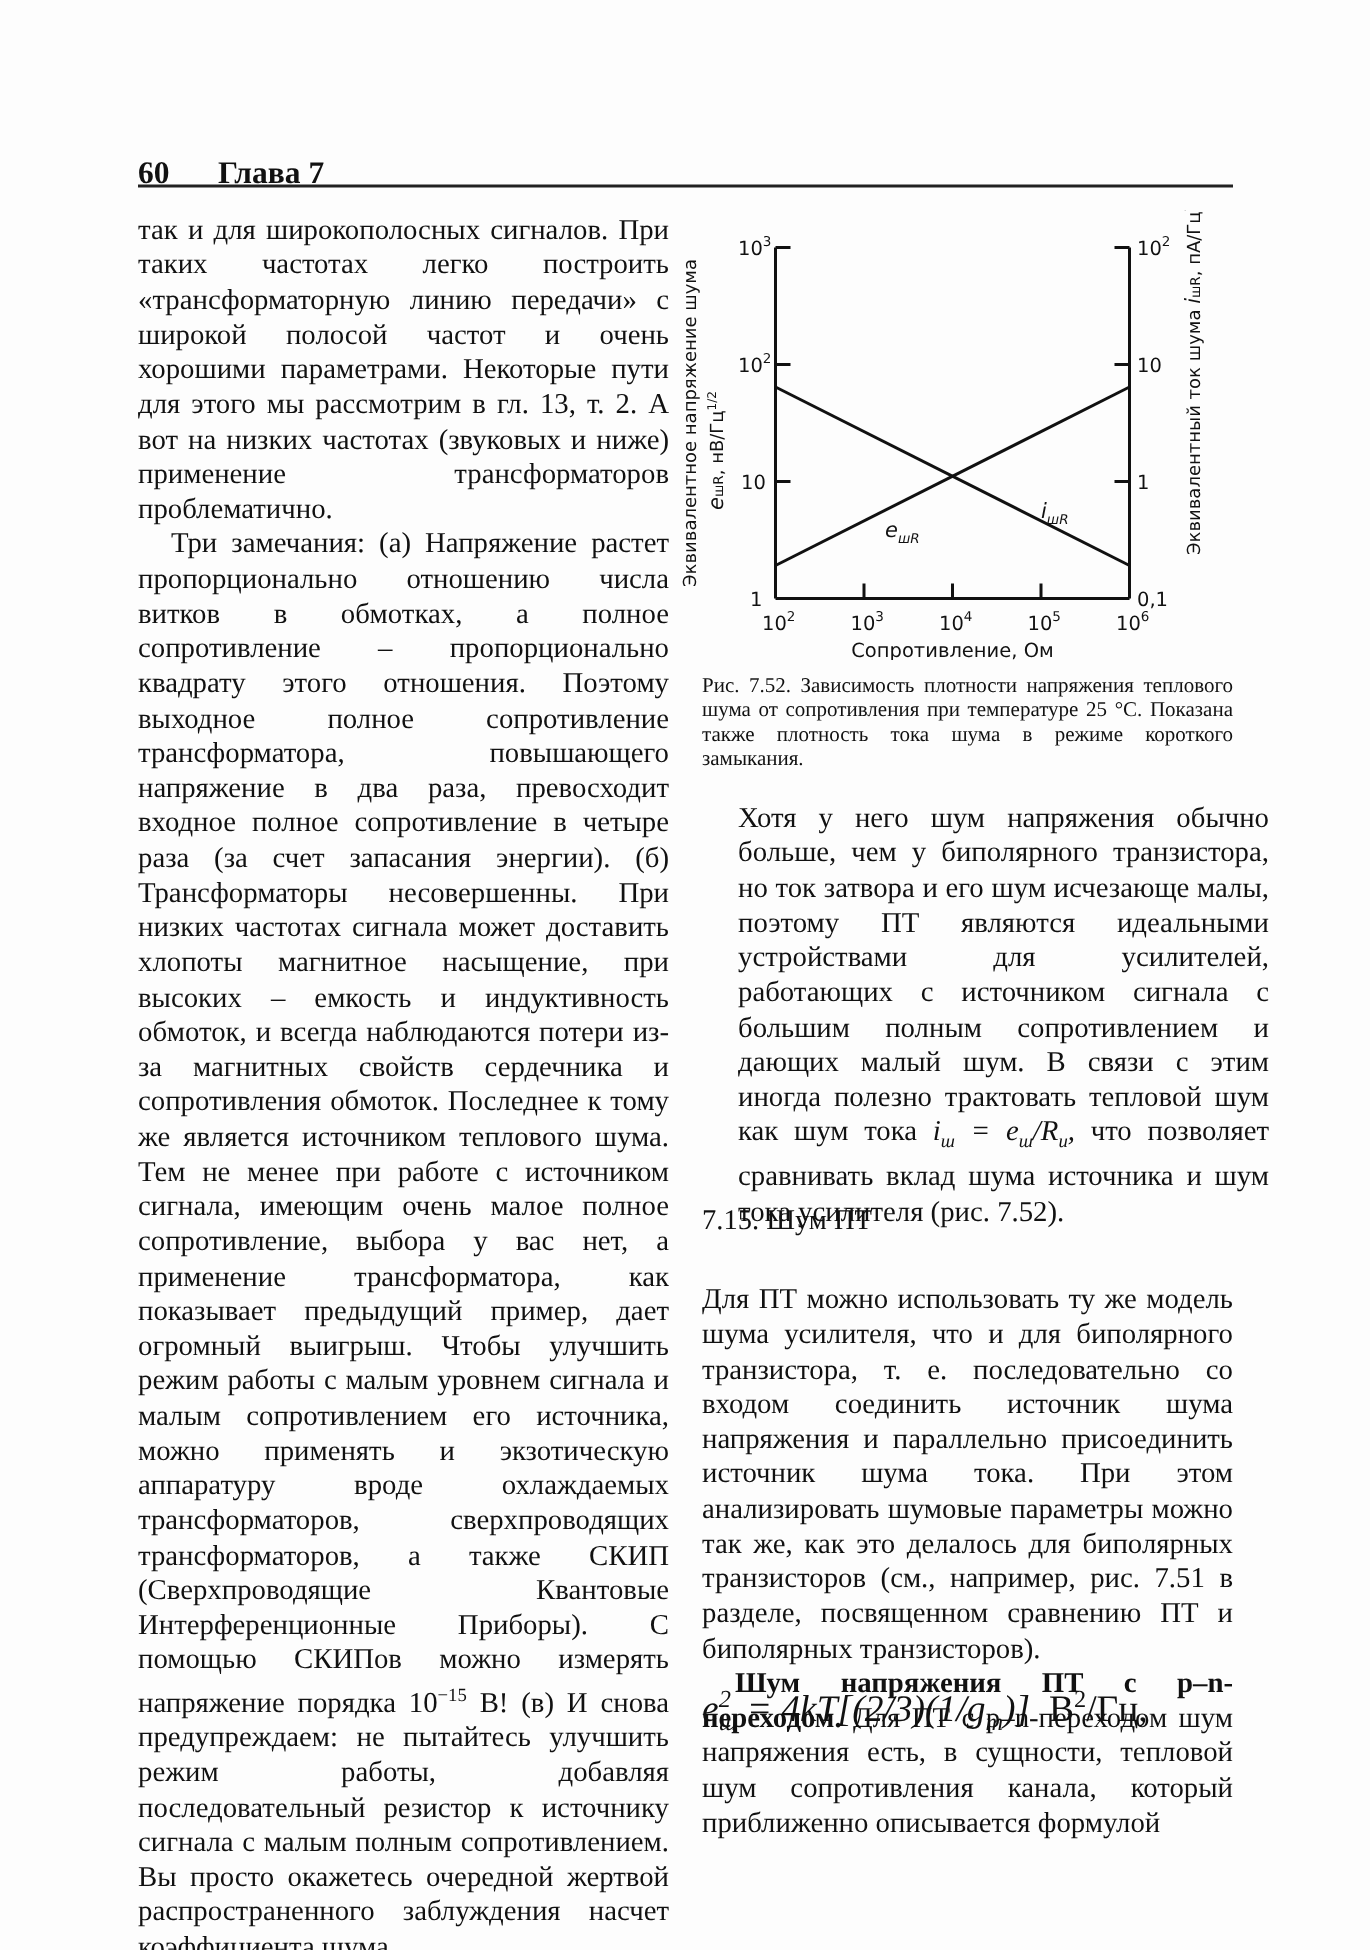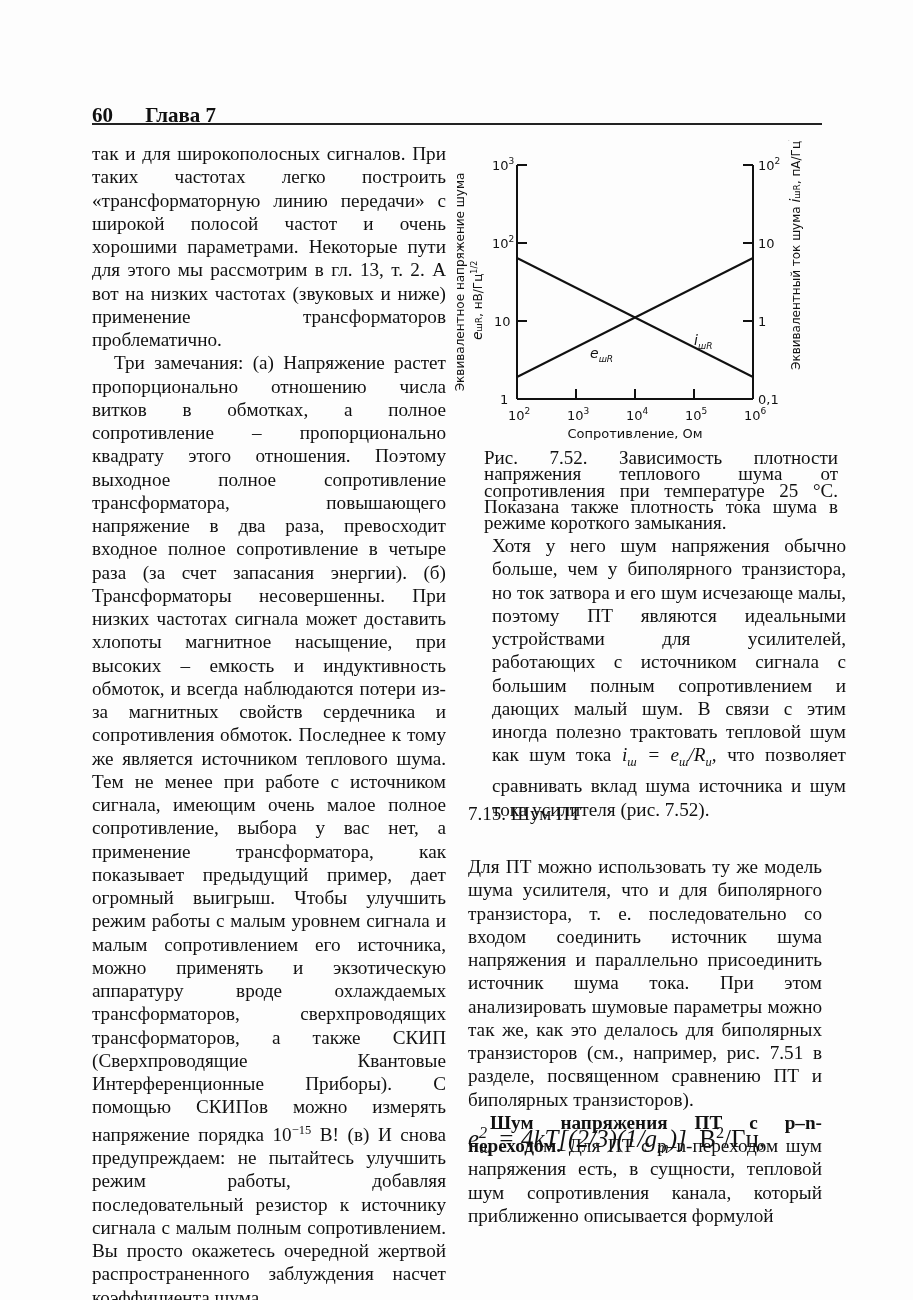--- a/index.html
+++ b/index.html
@@ -10,21 +10,21 @@
   .rule { position:absolute; left:92px; top:123px; width:730px; height:2px; background:#222; }
   .col { position:absolute; font-size:19.2px; line-height:23.25px; text-align:justify; }
   .col p { margin:0; text-indent:0; }
   .col p.ind { text-indent:22px; }
   .left { left:92px; top:142px; width:354px; }
   .right1 { left:492px; top:534px; width:354px; }
   .right2 { left:468px; top:839px; width:354px;margin-top:16px; }
   .sechead { position:absolute; left:468px; top:803px; font-weight:normal; font-size:19px; }
   .b { font-weight:bold; }
   .i { font-style:italic; }
-  .caption { position:absolute; left:468px; top:450px; width:354px; font-size:19px; line-height:16.3px; text-align:justify;margin-left:16px; }
+  .caption { position:absolute; left:468px; top:450px; width:354px; font-size:14px; line-height:16.3px; text-align:justify; }
   .chart { position:absolute; left:442px; top:140px; width:370px; height:300px; }
   .chart svg { position:absolute; left:0; top:0; }
   .sans { font-family:"DejaVu Sans", "Liberation Sans", sans-serif; }
   .formula { position:absolute; left:468px; top:1124px; font-size:25px; font-style:italic; }
   sub,sup { font-size:65%; }
 </style>
 </head>
 <body>
 
 <div class="hdr">

